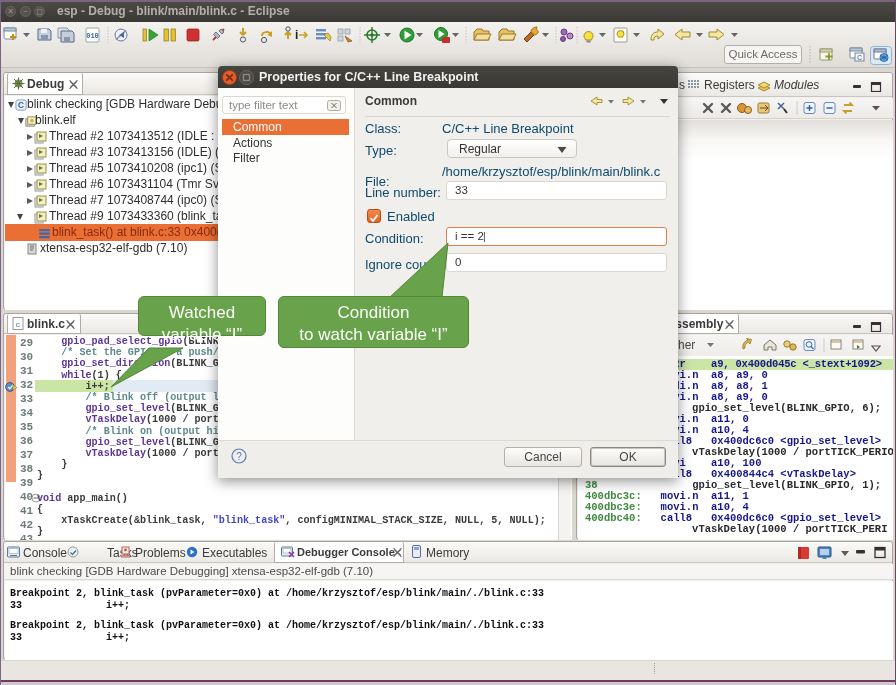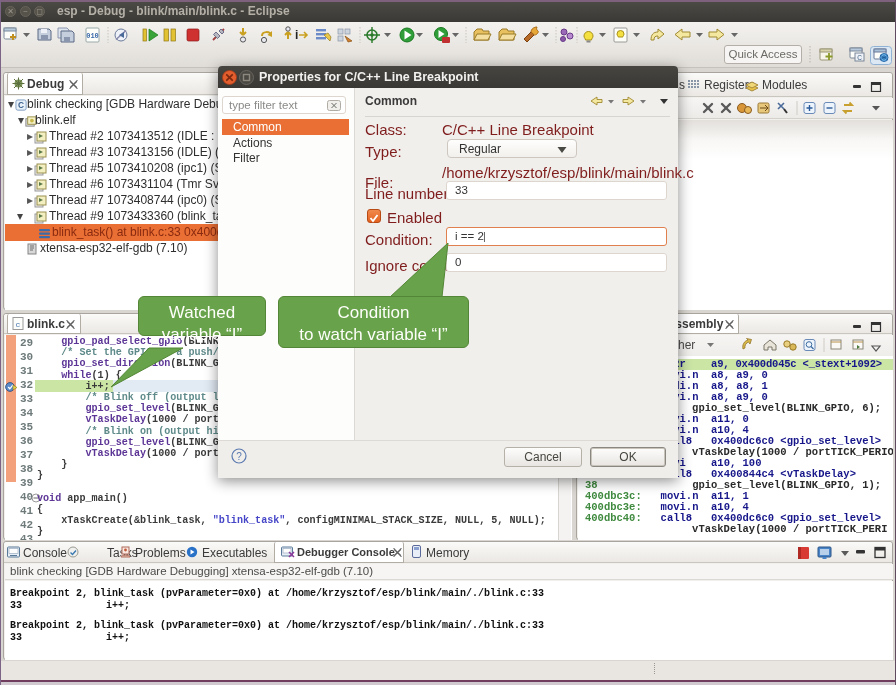--- a/index.html
+++ b/index.html
@@ -29,21 +29,21 @@
 .kw { color:#5c3596; }
 .fn { color:#5c3596; }
 .cm { color:#5f8a8a; }
 .st { color:#4545c8; }
 .ad { color:#3f8a3f; }
 .sl { color:#2a2a2a; }
 
 #dialog { left:218px; top:66px; width:460px; height:412px; background:#f1efec; border-radius:4px 4px 0 0; box-shadow:0 3px 14px rgba(0,0,0,0.45); z-index:20; }
 #dlgtitle { position:absolute; left:0; top:0; width:100%; height:22px; background:linear-gradient(#474540,#3a3834); border-radius:4px 4px 0 0; }
 .field { position:absolute; background:#fff; border:1px solid #ddd6ce; border-radius:3px; font-size:11.5px; color:#333; }
-.dlabel { position:absolute; font-size:15px; color:#7f1d1d; }
+.dlabel { position:absolute; font-size:13px; color:#0c4a6e; }
 .btn { position:absolute; height:20px; background:linear-gradient(#fdfdfc,#e8e5e1); border:1px solid #b5b1a9; border-radius:3px; font-size:12px; color:#46463f; text-align:center; line-height:18px; }
 
 .bubble { position:absolute; background:#68a24a; border:1px solid #538636; border-radius:6px; color:#fdfef9; font-size:17px; line-height:22px; padding-top:5px; text-align:center; z-index:30; }
 svg.tail { position:absolute; z-index:29; }
 </style>
 </head>
 <body>
 <div id="titlebar" class="abs"></div>
 <div class="winbtn abs" style="left:5px;">✕</div>
 <div class="winbtn abs" style="left:20px;">−</div>
@@ -283,21 +283,21 @@
           <rect x="6" y="3" width="2" height="2"></rect>
           <rect x="9" y="3" width="2" height="2"></rect>
           <rect x="0" y="6" width="2" height="2"></rect>
           <rect x="3" y="6" width="2" height="2"></rect>
           <rect x="6" y="6" width="2" height="2"></rect>
           <rect x="9" y="6" width="2" height="2"></rect>
         </g>
       </svg>
     <span style="position:absolute;left:20px;top:0;">Registers</span>
   </div>
-  <div class="tab" style="left:168px;width:72px;top:5px;">
+  <div class="tab" style="left:180px;width:72px;top:5px;font-style:italic;">
     <svg width="14" height="12" viewBox="0 0 14 12" style="position:absolute;left:0px;top:2px;">
         <path d="M1 8l6-3 6 3-6 3z" fill="#e8c44a" stroke="#a8893a"></path>
         <path d="M1 5l6-3 6 3-6 3z" fill="#f0d878" stroke="#a8893a"></path>
       </svg>
     <span style="position:absolute;left:17px;top:0;">Modules</span>
   </div>
   <div class="minmax" style="left:274px;"><svg width="12" height="10" viewBox="0 0 12 10">
         <rect x="2" y="3" width="8" height="3" rx="1" fill="#333"></rect>
       </svg></div>
   <div class="minmax" style="left:293px;"><svg width="12" height="10" viewBox="0 0 12 10">

